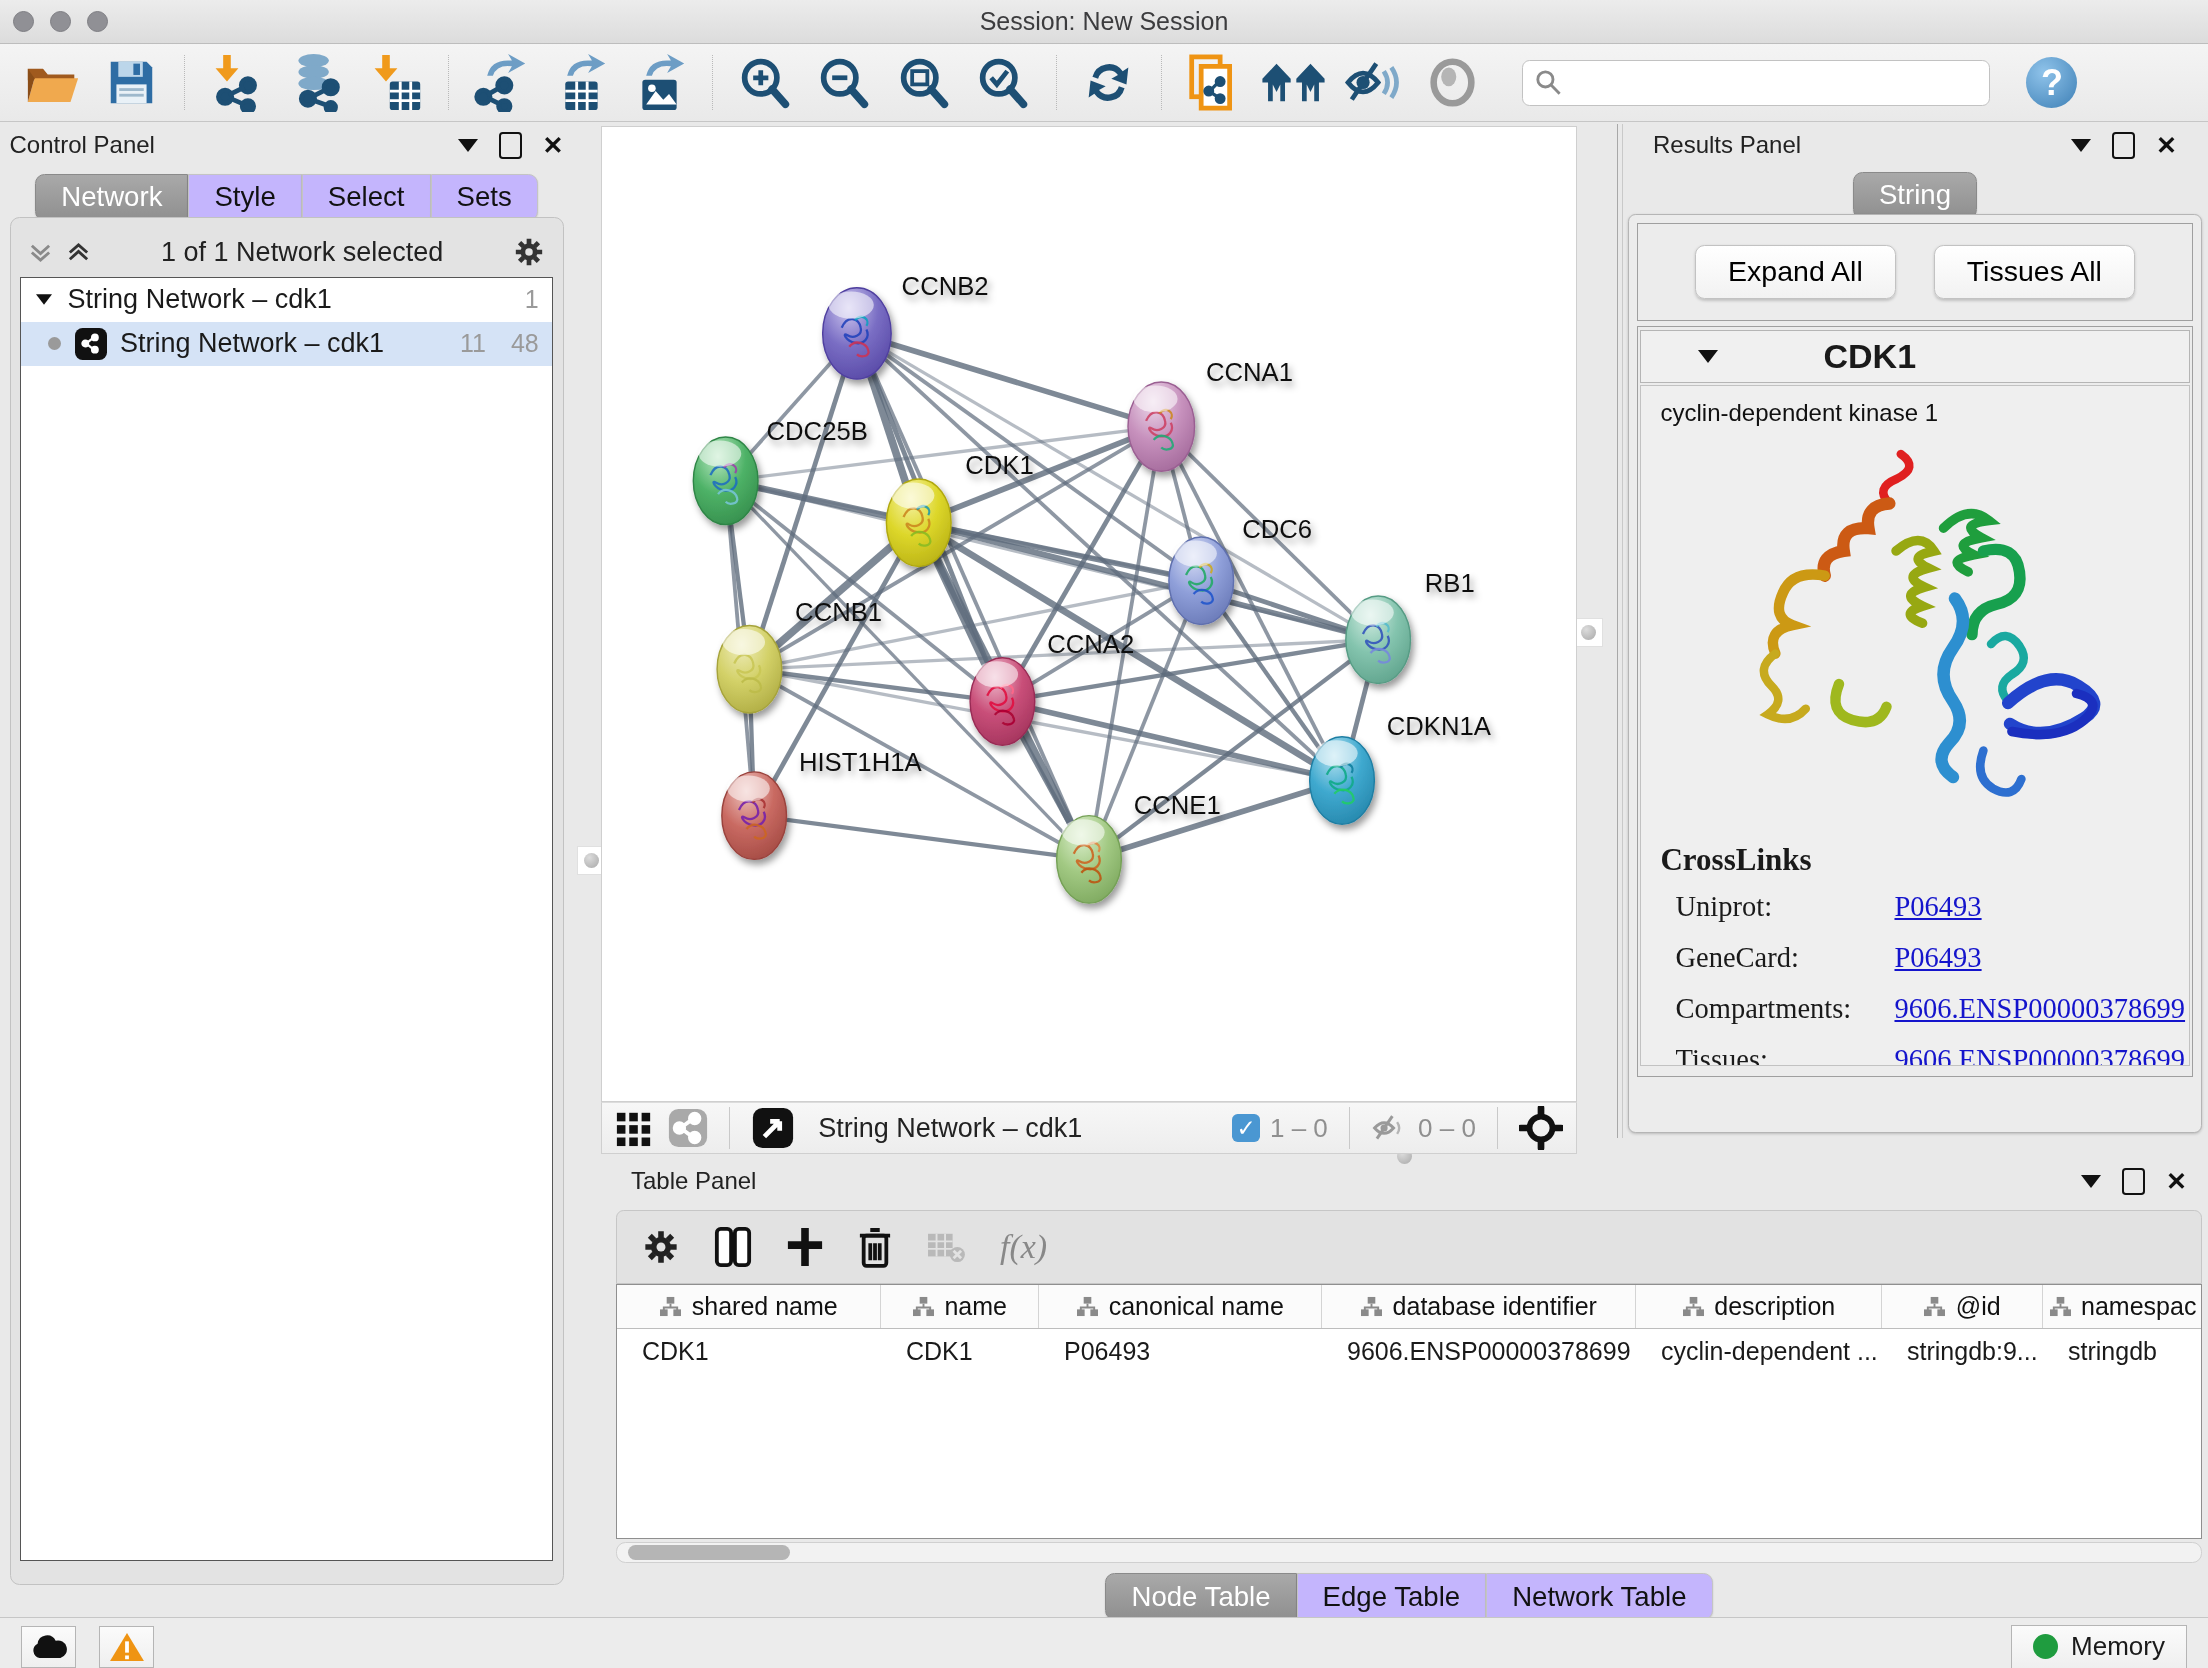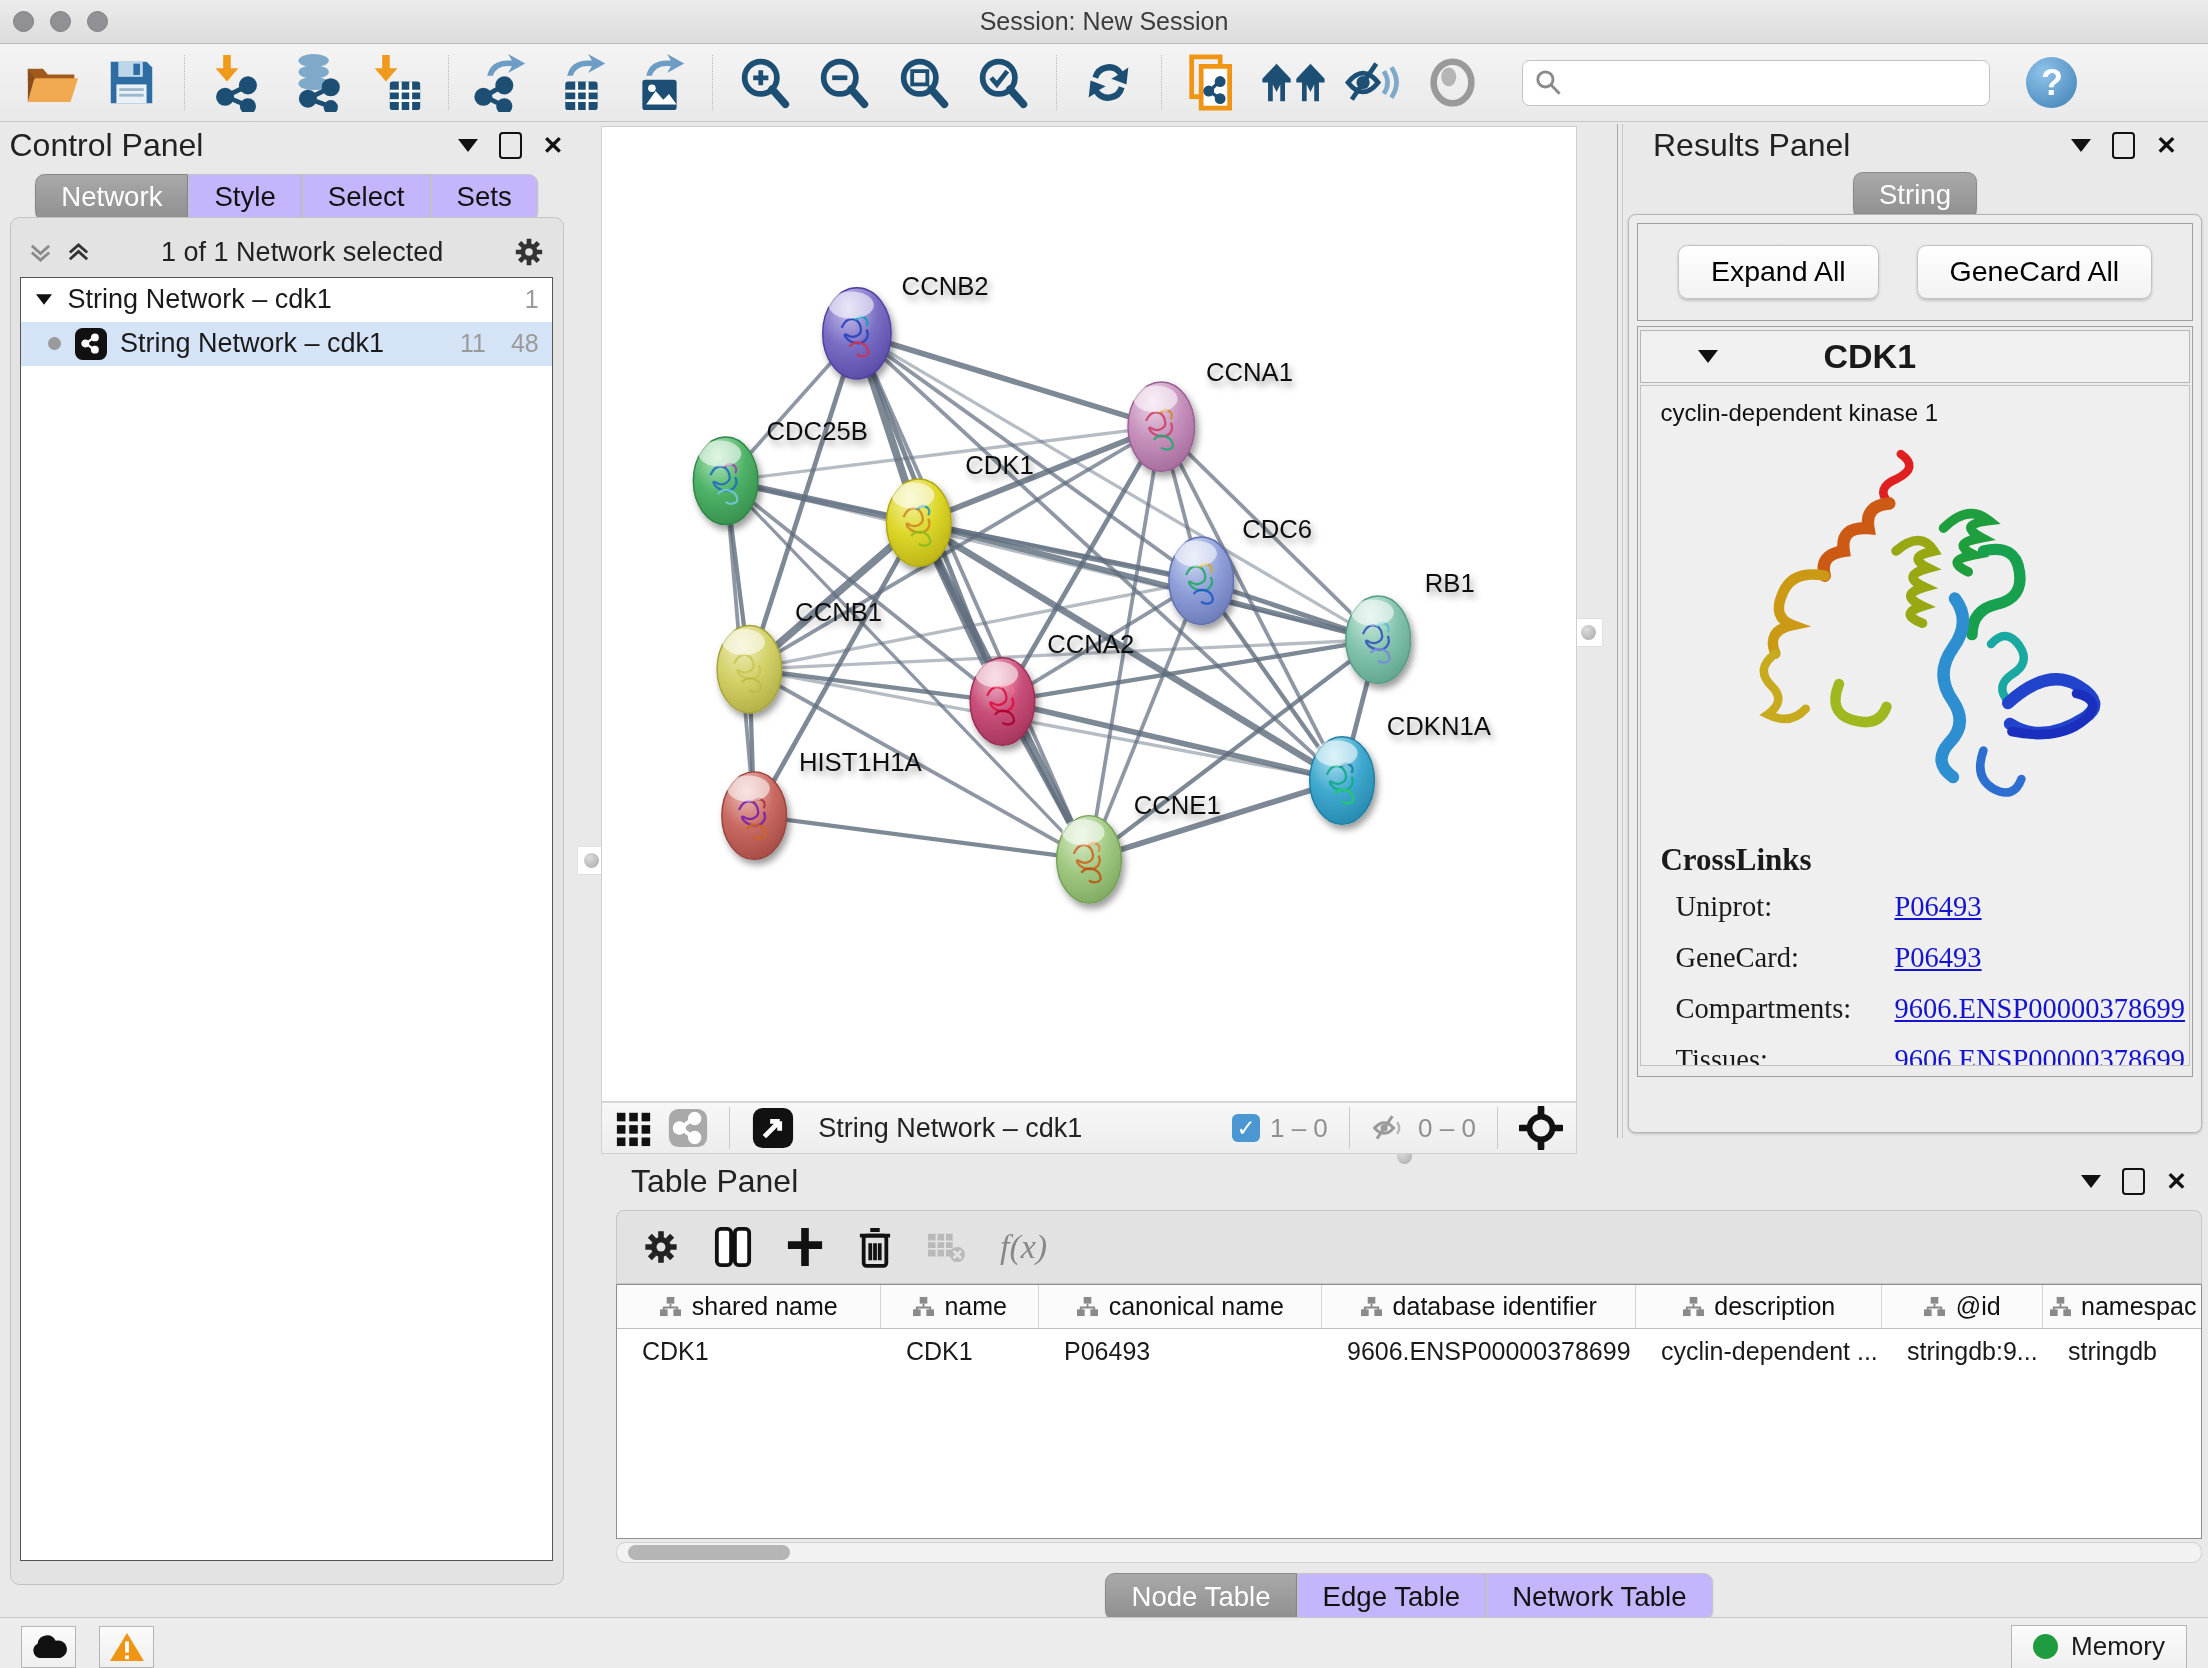--- a/index.html
+++ b/index.html
@@ -21,21 +21,21 @@
   .tbtn { width:70px; height:63px; display:flex; align-items:center; justify-content:center; border-radius:7.6px; }
   .tsep { width:0; height:55px; border-left:1.9px dotted #b9b9b9; margin:0 7.6px; }
   .searchbox { margin-left:25px; width:468px; height:46px; background:#fff; border:1px solid #c2c2c2;
     border-radius:7.6px; display:flex; align-items:center; padding:0 11.4px; gap:9.5px; }
   .searchbox input { border:none; outline:none; flex:1; font-size:25px; font-family:"Liberation Sans",sans-serif; background:transparent; }
   .help-circle { width:51px; height:51px; border-radius:50%; background:radial-gradient(circle at 35% 30%, #8fc3ea, #3d7fb5);
     color:#fff; font-size:36px; font-weight:bold; display:flex; align-items:center; justify-content:center; margin-left:27px; }
 
   
   .panel-title-row { display:flex; align-items:center; height:38px; }
-  .panel-title { font-size:32px; color:#222; }
+  .panel-title { font-size:24px; color:#222; }
   .panel-ctrls { margin-left:auto; display:flex; align-items:center; gap:21px; font-size:25px; color:#111; }
   .panel-ctrls .sq { width:23px; height:27px; border:2.9px solid #111; border-radius:3.8px; }
   .tri-down { width:0; height:0; border-left:10.5px solid transparent; border-right:10.5px solid transparent; border-top:13.3px solid #111; }
 
   .tabstrip { display:flex; justify-content:center; }
   .tab { font-size:27.6px; padding:6.7px 25px; background:#c4b5fd; border:1px solid #c4c4c4; color:#111;
     box-shadow:0 1px 1.9px rgba(0,0,0,.15); }
   .tab:first-child { border-radius:9.5px 0 0 9.5px; }
   .tab:last-child { border-radius:0 9.5px 9.5px 0; }
   .tab.sel { background:linear-gradient(#a9a9a9,#8f8f8f); color:#fff; border-color:#8a8a8a; }
@@ -633,21 +633,21 @@
       <div class="sq"></div>
       <div style="font-weight:bold;">✕</div>
     </div>
   </div>
   <div class="tabstrip" style="margin-top:7.6px;">
     <div class="tab sel" style="border-radius:9.5px;">String</div>
   </div>
   <div class="rp-outer">
     <div class="rp-btnrow">
       <button class="rp-btn">Expand All</button>
-      <button class="rp-btn">GeneCard All</button>
+      <button class="rp-btn">Tissues All</button>
     </div>
     <div class="rp-scroll">
       <div class="rp-gene-hdr">
         <div class="tri-down"></div>
         <div class="rp-gene-name">CDK1</div>
       </div>
       <div class="rp-content">
         <div class="rp-desc">cyclin-dependent kinase 1</div>
         <div class="protein-wrap">
           <svg width="418" height="380" viewBox="0 0 440 400">

